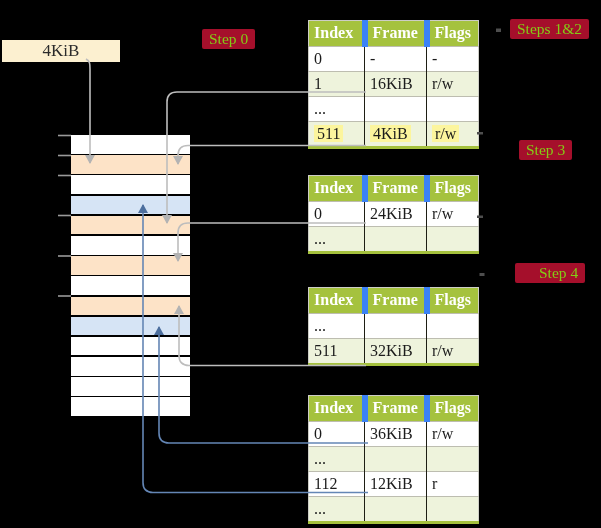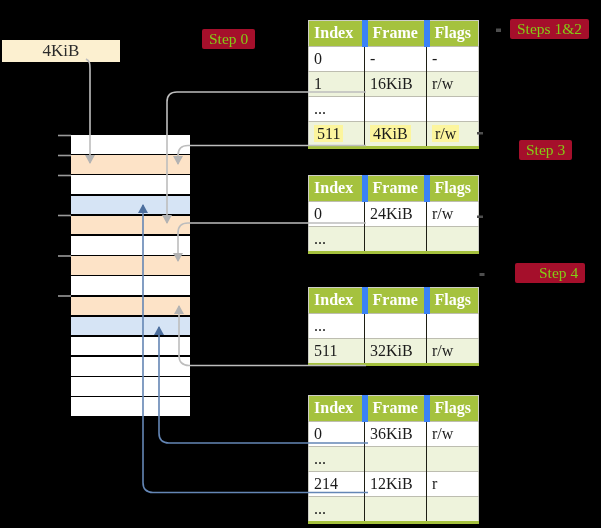--- a/index.html
+++ b/index.html
@@ -191,21 +191,21 @@
           <td>0</td>
           <td>36KiB</td>
           <td>r/w</td>
         </tr>
         <tr class="shaded">
           <td>...</td>
           <td></td>
           <td></td>
         </tr>
         <tr>
-          <td>214</td>
+          <td>112</td>
           <td>12KiB</td>
           <td>r</td>
         </tr>
         <tr class="shaded">
           <td>...</td>
           <td></td>
           <td></td>
         </tr>
       </tbody>
   </table>

